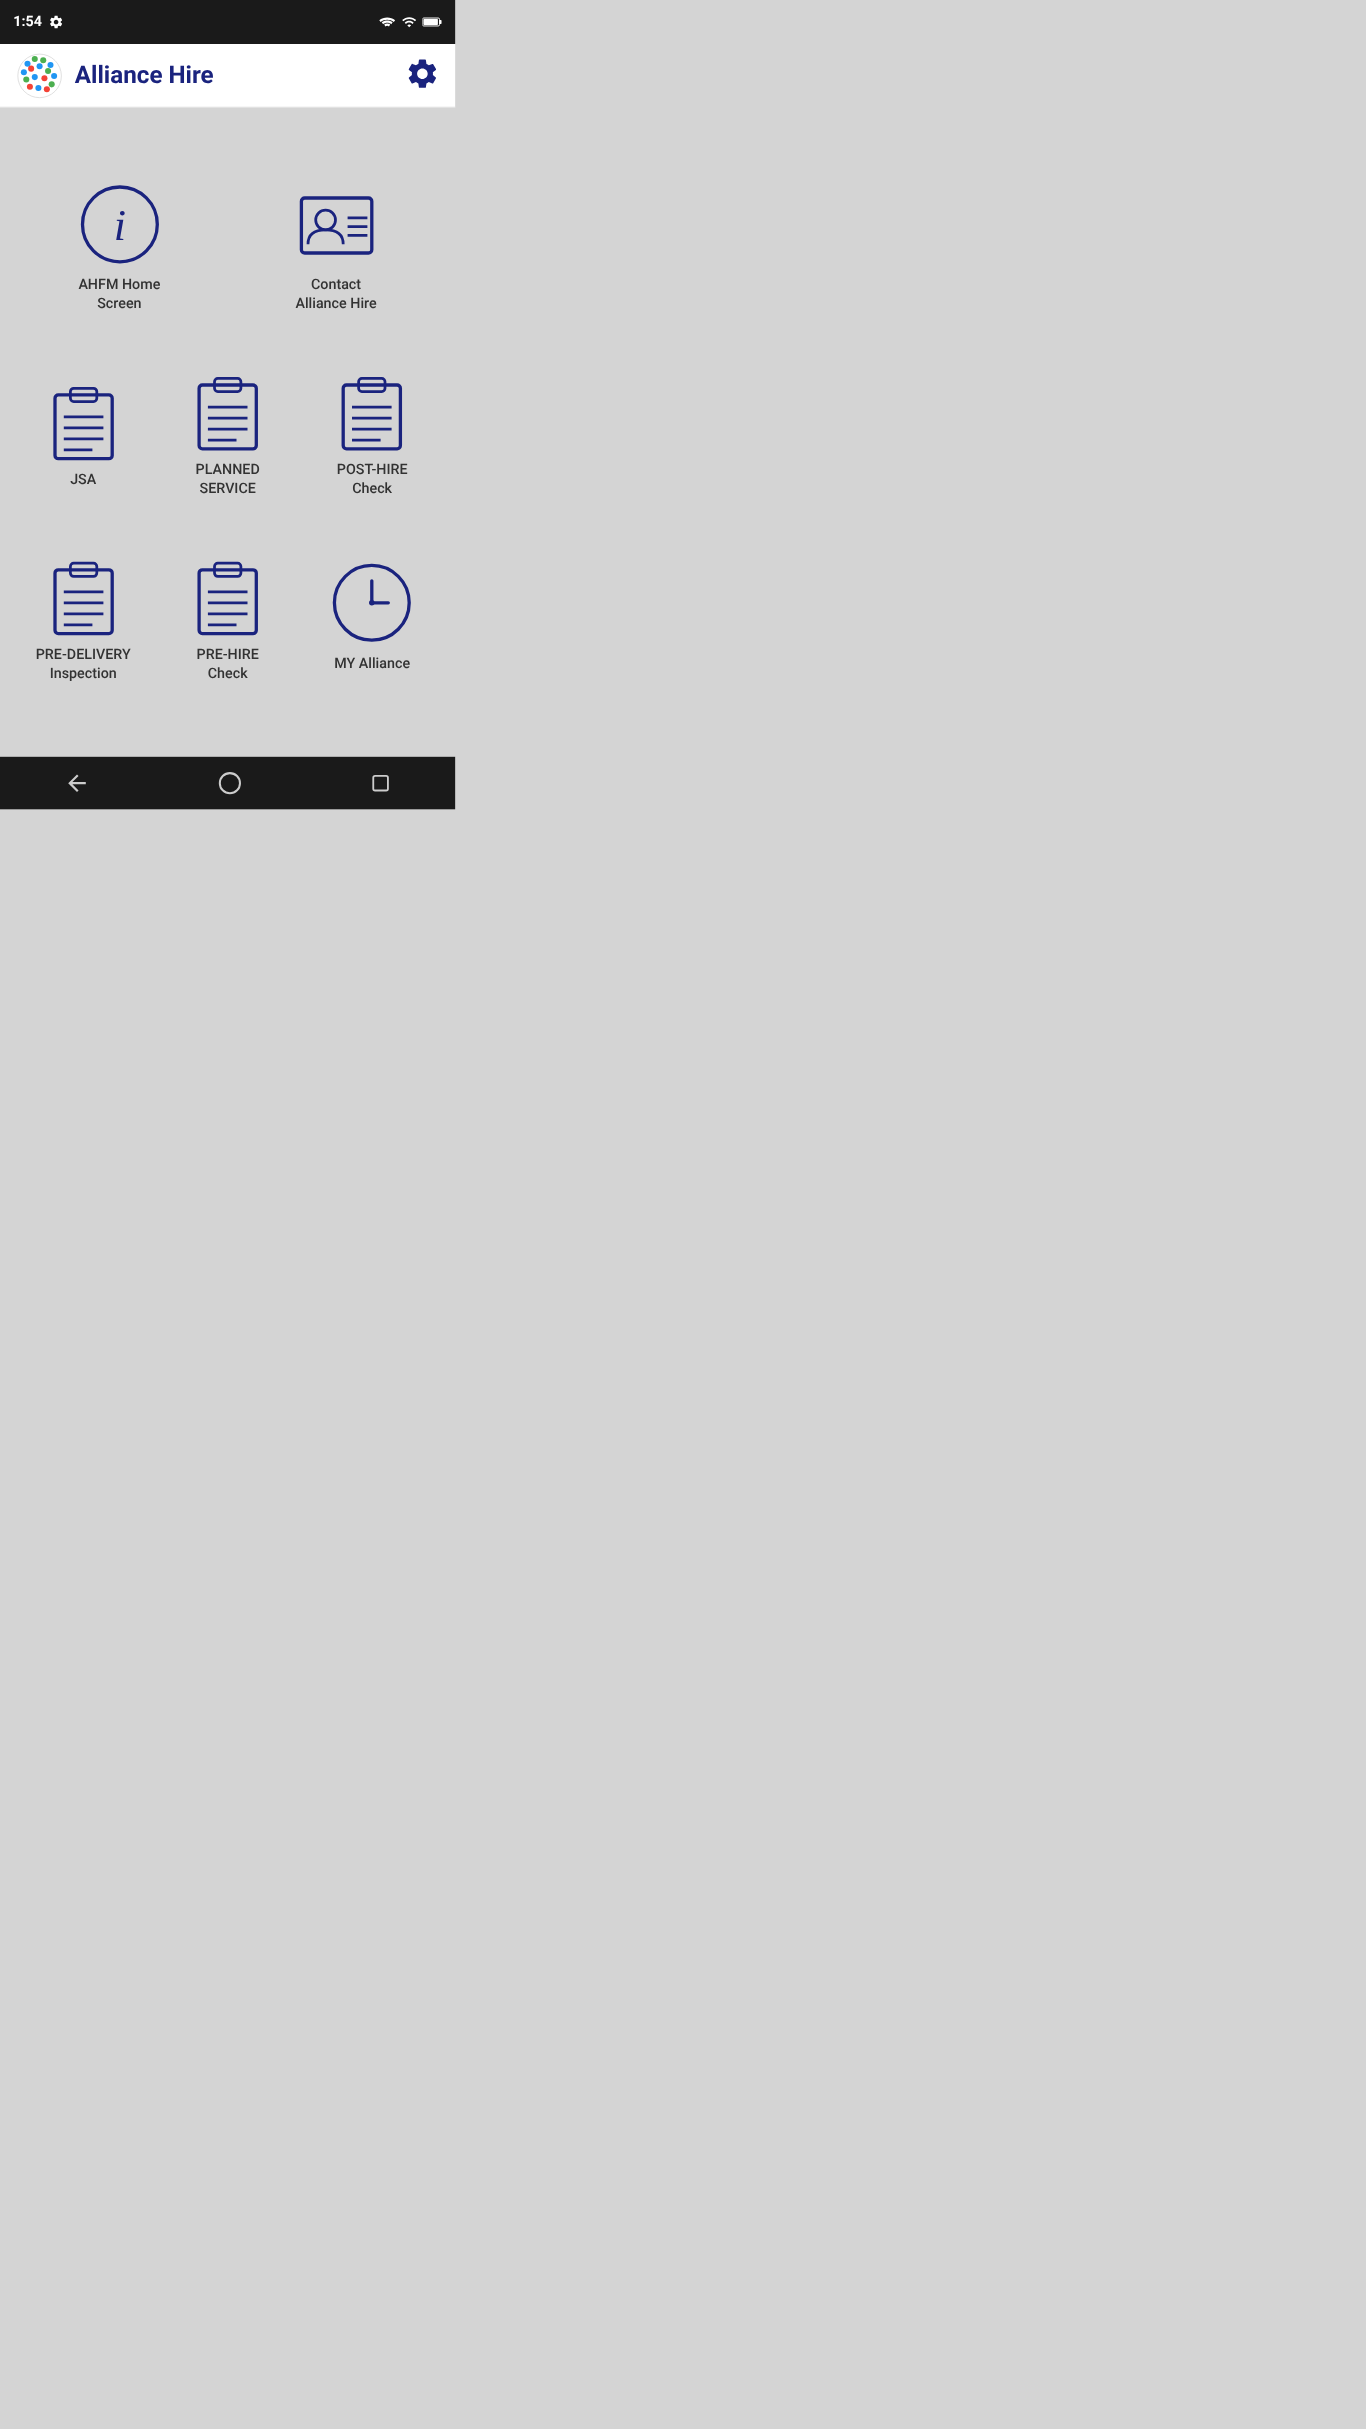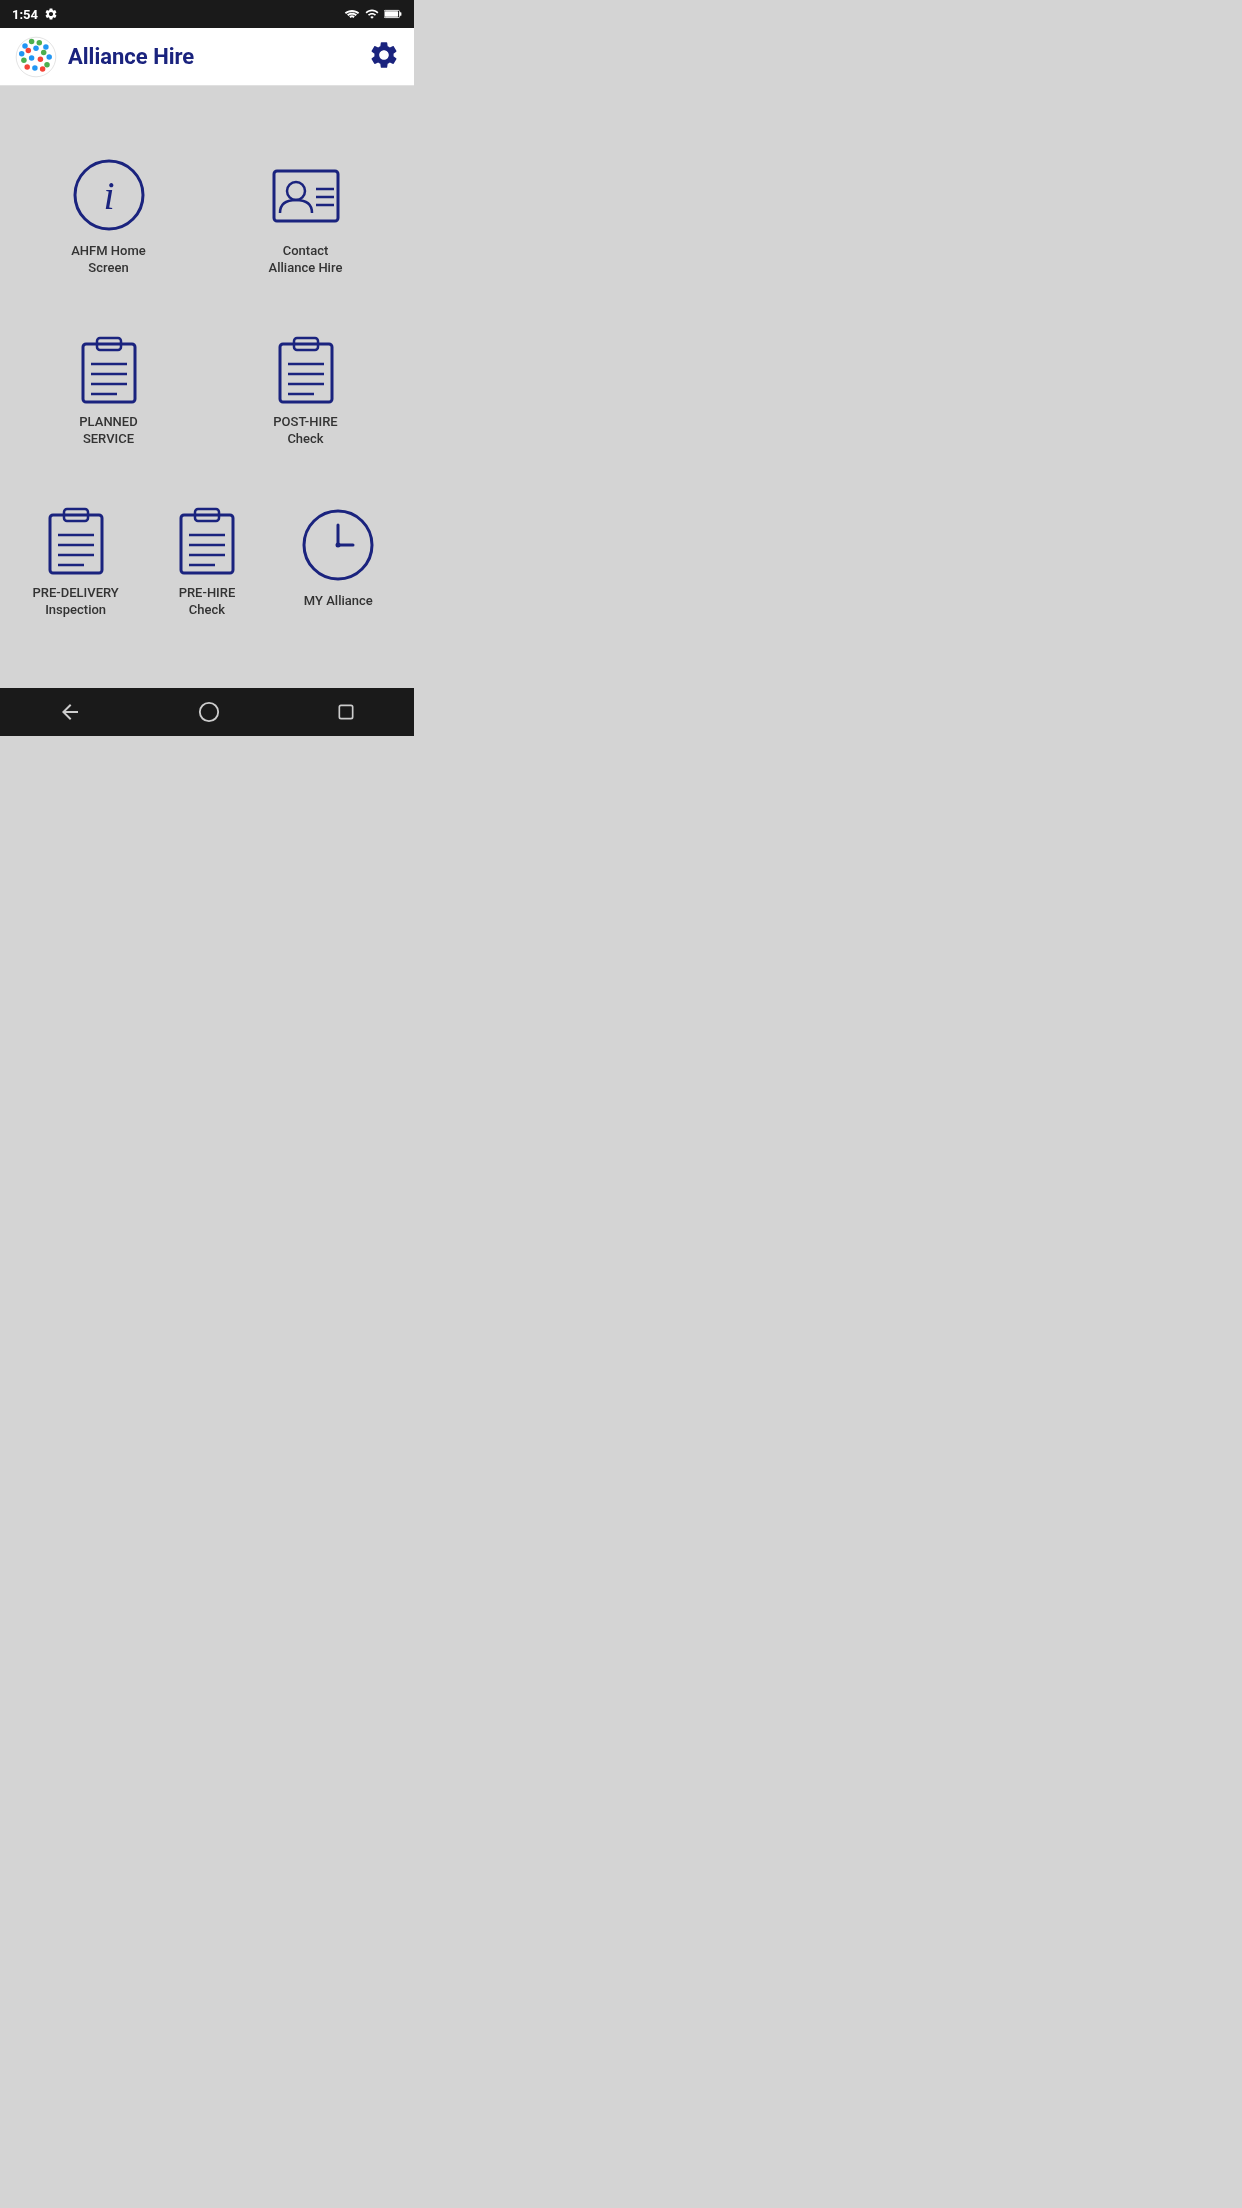--- a/index.html
+++ b/index.html
@@ -17,21 +17,21 @@
     }
 
     
     .status-bar {
       background: #1a1a1a;
       color: white;
       display: flex;
       align-items: center;
       justify-content: space-between;
       padding: 4px 12px;
-      height: 28px;
+      height: 40px;
       flex-shrink: 0;
     }
 
     .status-time {
       font-size: 13px;
       font-weight: bold;
       color: white;
     }
 
     .status-icons {
@@ -213,20 +213,31 @@
         <line x1="50" y1="50" x2="68" y2="50" stroke="#1a237e" stroke-width="2.5"></line>
       </svg>
       <span class="grid-item-label">Contact<br>Alliance Hire</span>
     </div>
 
 
   </div>
 
   <div class="grid-row">
 
+    <div class="grid-item">
+      <svg width="80" height="80" viewBox="0 0 80 80">
+        <rect x="14" y="18" width="52" height="58" rx="3" ry="3" fill="none" stroke="#1a237e" stroke-width="3"></rect>
+        <rect x="28" y="12" width="24" height="12" rx="3" ry="3" fill="none" stroke="#1a237e" stroke-width="2.5"></rect>
+        <line x1="22" y1="38" x2="58" y2="38" stroke="#1a237e" stroke-width="2.5"></line>
+        <line x1="22" y1="48" x2="58" y2="48" stroke="#1a237e" stroke-width="2.5"></line>
+        <line x1="22" y1="58" x2="58" y2="58" stroke="#1a237e" stroke-width="2.5"></line>
+        <line x1="22" y1="68" x2="48" y2="68" stroke="#1a237e" stroke-width="2.5"></line>
+      </svg>
+      <span class="grid-item-label">JSA</span>
+    </div>
 
     <div class="grid-item">
       <svg width="80" height="80" viewBox="0 0 80 80">
         <rect x="14" y="18" width="52" height="58" rx="3" ry="3" fill="none" stroke="#1a237e" stroke-width="3"></rect>
         <rect x="28" y="12" width="24" height="12" rx="3" ry="3" fill="none" stroke="#1a237e" stroke-width="2.5"></rect>
         <line x1="22" y1="38" x2="58" y2="38" stroke="#1a237e" stroke-width="2.5"></line>
         <line x1="22" y1="48" x2="58" y2="48" stroke="#1a237e" stroke-width="2.5"></line>
         <line x1="22" y1="58" x2="58" y2="58" stroke="#1a237e" stroke-width="2.5"></line>
         <line x1="22" y1="68" x2="48" y2="68" stroke="#1a237e" stroke-width="2.5"></line>
       </svg>

